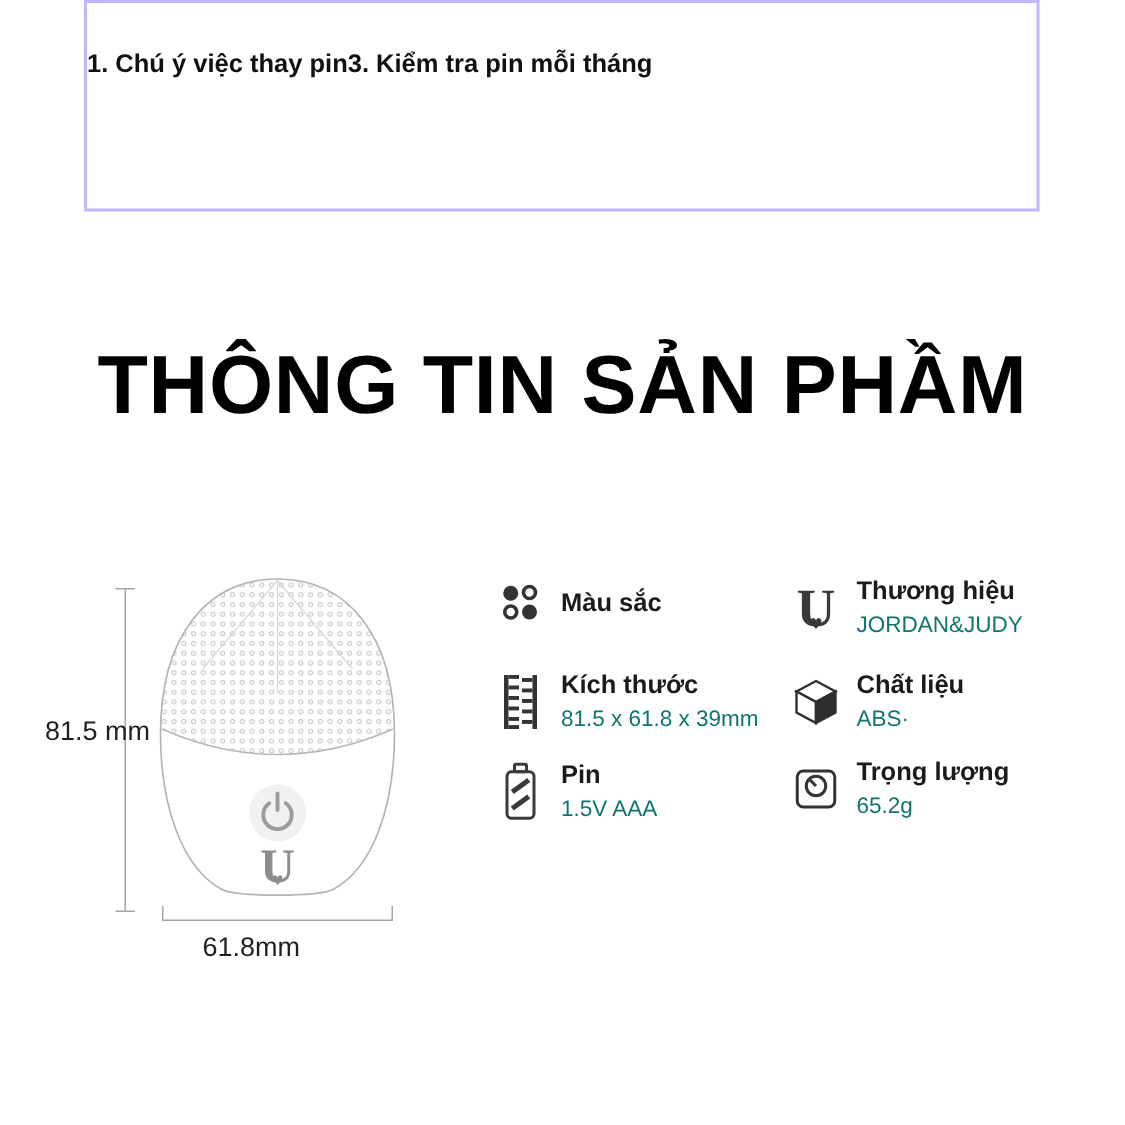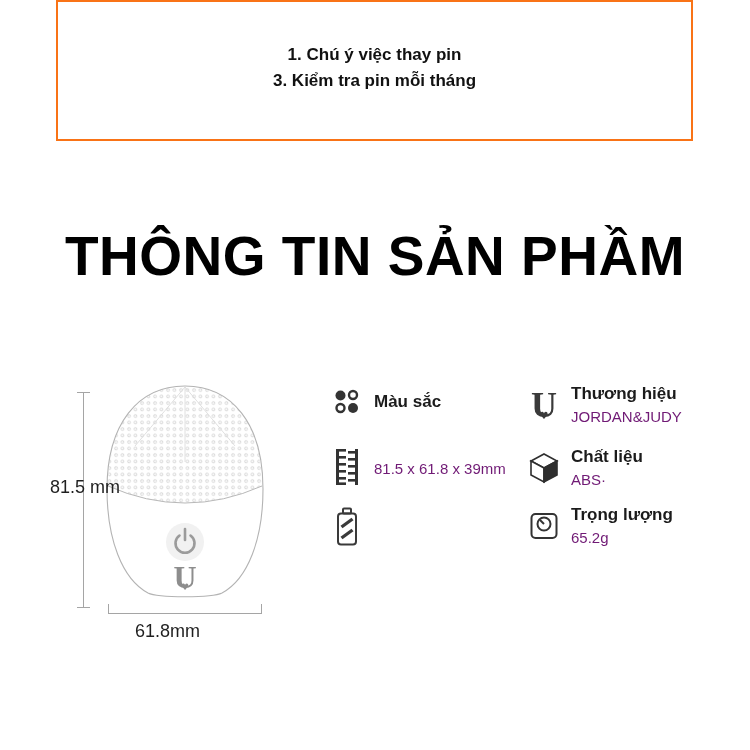--- a/index.html
+++ b/index.html
@@ -4,42 +4,42 @@
 <style>
   html,body{margin:0;padding:0;}
   body{
     width:750px;height:750px;position:relative;background:#ffffff;
     font-family:"Liberation Sans","DejaVu Sans",sans-serif;
     overflow:hidden;color:#1a1a1a;
   }
   
   .notice{
     position:absolute;left:56px;top:0;width:637px;height:141px;
-    border:2px solid #f97316;box-sizing:border-box;
-    display:flex;flex-direction:column;justify-content:flex-start;
-    padding-top:40px;
+    border:2px solid #c4b5fd;box-sizing:border-box;
+    display:flex;flex-direction:row;justify-content:flex-start;
+    padding-top:28px;
   }
   .notice .line{
     text-align:center;font-weight:bold;font-size:17px;line-height:26px;color:#111;
   }
   
   .title{
     position:absolute;left:0;top:224px;width:750px;text-align:center;
     font-size:55px;font-weight:800;letter-spacing:.5px;color:#000;
   }
   
   .device-svg{position:absolute;left:100px;top:374px;}
   .dim{position:absolute;background:#a5a5a5;}
   .dim-label{position:absolute;font-size:18px;color:#1f1f1f;}
   #wlabel{width:100px;}
   
   .spec{position:absolute;display:flex;align-items:center;gap:10px;}
   .spec .icon{width:34px;display:flex;justify-content:center;align-items:center;flex:0 0 34px;}
   .spec .lbl{font-size:17px;font-weight:bold;color:#1b1b1b;line-height:20px;white-space:nowrap;}
-  .spec .val{font-size:15px;color:#701a75;line-height:18px;margin-top:4px;white-space:nowrap;}
+  .spec .val{font-size:15px;color:#0f766e;line-height:18px;margin-top:4px;white-space:nowrap;}
   .spec .val:empty{display:none;}
 </style>
 </head>
 <body>
 
 <div class="notice">
   <div class="line">1. Chú ý việc thay pin</div>
   <div class="line">3. Kiểm tra pin mỗi tháng</div>
 </div>
 
@@ -71,21 +71,21 @@
     <text x="85" y="216" text-anchor="middle" font-family="DejaVu Sans, sans-serif" font-size="9" fill="#8d8d8d">♥</text>
   </g>
 </svg>
 
 <div class="dim" style="left:83px;top:393px;width:1px;height:214px;"></div>
 <div class="dim" style="left:77px;top:392px;width:13px;height:1px;"></div>
 <div class="dim" style="left:77px;top:607px;width:13px;height:1px;"></div>
 <div class="dim" style="left:108px;top:613px;width:154px;height:1px;"></div>
 <div class="dim" style="left:108px;top:604px;width:1px;height:10px;"></div>
 <div class="dim" style="left:261px;top:604px;width:1px;height:10px;"></div>
-<div class="dim-label" style="left:30px;top:477px;margin-left:20px;">81.5 mm</div>
+<div class="dim-label" style="left:30px;top:477px;">81.5 mm</div>
 <div class="dim-label" id="wlabel" style="left:135px;top:621px;">61.8mm</div>
 
 <div class="spec" style="left:330px;top:388px;">
   <span class="icon">
     <svg width="28" height="28" viewBox="0 0 28 28">
       <circle cx="7.5" cy="7.5" r="5" fill="#333"></circle>
       <circle cx="20" cy="7" r="4" fill="none" stroke="#333" stroke-width="2.4"></circle>
       <circle cx="7.5" cy="20" r="4" fill="none" stroke="#333" stroke-width="2.4"></circle>
       <circle cx="20" cy="20" r="5" fill="#333"></circle>
     </svg>
@@ -110,33 +110,38 @@
         <rect x="21" y="2" width="3" height="36"></rect>
         <rect x="14" y="4" width="7" height="2.6"></rect>
           <rect x="14" y="11" width="7" height="2.6"></rect>
         <rect x="14" y="18" width="7" height="2.6"></rect>
           <rect x="14" y="25" width="7" height="2.6"></rect>
         <rect x="14" y="32" width="7" height="2.6"></rect>
       </g>
     </svg>
   </span>
   <div class="txt">
+    <div class="lbl">Kích thước</div>
     <div class="val">81.5 x 61.8 x 39mm</div>
   </div>
 </div>
 
 <div class="spec" style="left:330px;top:507px;">
   <span class="icon">
     <svg width="24" height="40" viewBox="0 0 24 40">
       <rect x="8" y="1.5" width="8" height="5" rx="1" fill="none" stroke="#3a3a3a" stroke-width="2"></rect>
       <rect x="3" y="6.5" width="18" height="31" rx="3" fill="none" stroke="#3a3a3a" stroke-width="2"></rect>
       <line x1="6.5" y1="20" x2="17.5" y2="12" stroke="#3a3a3a" stroke-width="3.4"></line>
       <line x1="6.5" y1="31" x2="17.5" y2="23" stroke="#3a3a3a" stroke-width="3.4"></line>
     </svg>
   </span>
+  <div class="txt">
+    <div class="lbl">Pin</div>
+    <div class="val">1.5V AAA</div>
+  </div>
 </div>
 
 <div class="spec" style="left:527px;top:384px;">
   <span class="icon">
     <svg width="34" height="40" viewBox="0 0 34 40">
       <text x="17" y="32" text-anchor="middle" font-family="Liberation Serif, DejaVu Serif, serif" font-size="36" font-weight="bold" fill="#3a3a3a">U</text>
       <text x="17" y="34" text-anchor="middle" font-family="DejaVu Sans, sans-serif" font-size="10" fill="#3a3a3a">♥</text>
     </svg>
   </span>
   <div class="txt">

